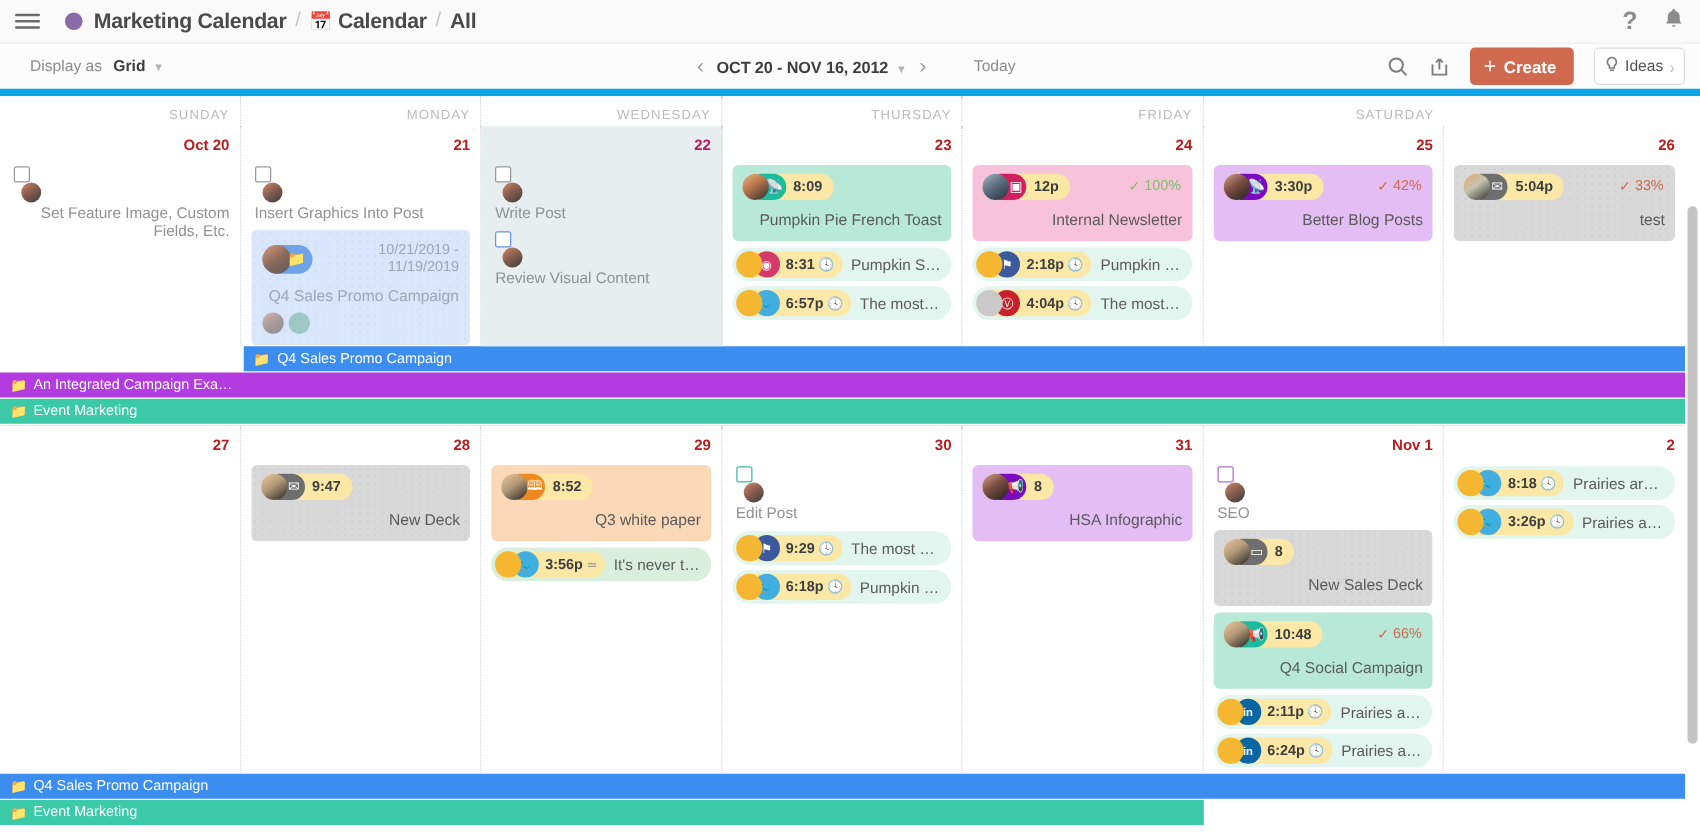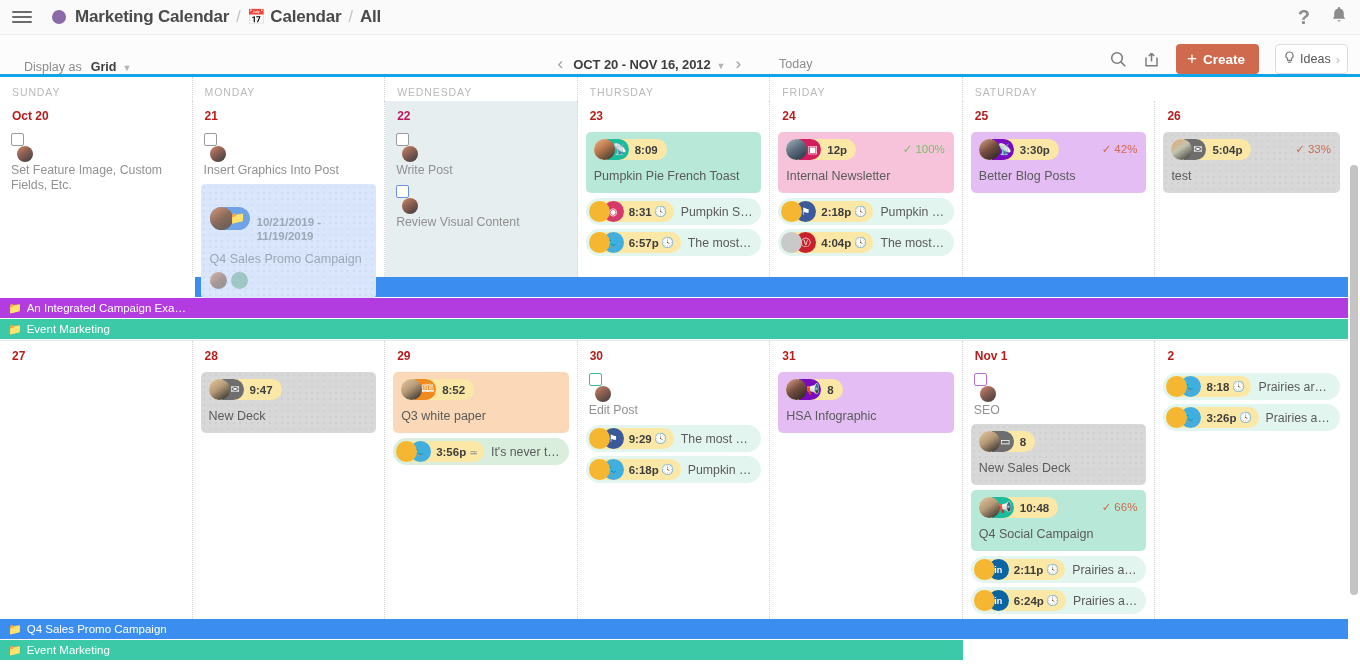--- a/index.html
+++ b/index.html
@@ -33,22 +33,22 @@
   .crumb-b { font-size: 17px; font-weight: bold; color: #4a4a4a; letter-spacing: -0.2px; }
   #topbar-right { position: absolute; right: 13px; display: flex; align-items: center; gap: 21px; }
   .help-q { font-size: 20px; color: #8c8c8c; font-weight: bold; cursor: pointer; }
   .bell { cursor: pointer; }
 
   
   #toolbar {
     height: 43px; width: 100%;
     background: #fcfcfc;
     border-top: 1px solid #eeeeee;
-    border-bottom: 3px solid #0ea5e9;
-    display: flex; align-items: flex-end;
+    border-bottom: 6px solid #0ea5e9;
+    display: flex; align-items: center;
     position: relative;
   }
   .display-as { font-size: 12.5px; color: #8c8c8c; margin-left: 24px; }
   .grid-val { font-size: 12.5px; color: #3d3d3d; font-weight: bold; margin-left: 9px; cursor: pointer; }
   .caret { display:inline-block; margin-left:6px; color:#b4b4b4; font-size:9px; }
   #date-nav {
     position: absolute; left: 50%; transform: translateX(-50%);
     display: flex; align-items: center;
   }
   .navarrow { font-size: 17px; color: #9a9a9a; cursor: pointer; padding: 0 10px; font-weight: 300; }
@@ -71,20 +71,21 @@
   .ideas-chev { color: #bdbdbd; font-size: 13px; }
 
   
   #cal { position: relative; width: 1360px; height: 594px; background:#fff; }
   .weekrow { display: flex; width: 1348px; }
   .daycol {
     width: 192.57px; flex: none;
     border-right: 1px dotted #d6d6d6;
     position: relative;
     padding: 0 8px;
+    text-align: right;
   }
   .daycol:last-child { border-right: none; }
   .daycol.today { background: #e7eef0; }
 
   .dayname {
     font-size: 10.5px; color: #b9b9b9; letter-spacing: 0.9px;
     padding: 9px 0 0 4px; text-transform: uppercase; font-weight: normal;
   }
   .headrow { height: 24px; }
   .daynum { font-size: 12px; color: #b91c1c; font-weight: bold; padding: 8px 0 6px 4px; }
@@ -132,21 +133,21 @@
                  overflow: hidden; text-overflow: ellipsis; }
 
   
   .campcard { background: #d9e6fb; border-radius: 4px; padding: 9px 9px 9px 9px; margin-top: 3px; cursor:pointer;
               background-image: radial-gradient(#cfdef7 1px, transparent 1px); background-size: 6px 6px; }
   .campcard .crow { display: flex; align-items: center; }
   .camp-pill { display:flex; align-items:center; background:#6fa3e8; border-radius:12px; height:23px; flex:none;}
   .camp-pill .cav { width:23px; height:23px; border-radius:50%; }
   .camp-pill .cfold { width:24px; height:23px; display:flex; align-items:center; justify-content:center;
                       color:#fff; font-size:12px; margin-left:-7px; }
-  .campdates { font-size: 11.5px; color: #9aa8b8; line-height: 14px; margin-left: 7px; font-weight: bold; margin-top: 22px; }
+  .campdates { font-size: 11.5px; color: #9aa8b8; line-height: 14px; margin-left: 7px; font-weight: normal; }
   .camptitle { font-size: 12.5px; color: #9aa8b8; margin-top: 9px; }
   .campava { display: flex; gap: 4px; margin-top: 6px; }
   .campava div { width: 17px; height: 17px; border-radius: 50%; opacity: .62; }
 
   
   .barzone { width: 1348px; }
   .cbar { height: 20px; display: flex; align-items: center; color: #fff; font-size: 11.5px;
           margin-bottom: 1px; cursor: pointer; }
   .cbar .bfold { margin-left: 8px; margin-right: 5px; font-size: 11px; }
   .cbar .btxt { white-space: nowrap; overflow: hidden; }

